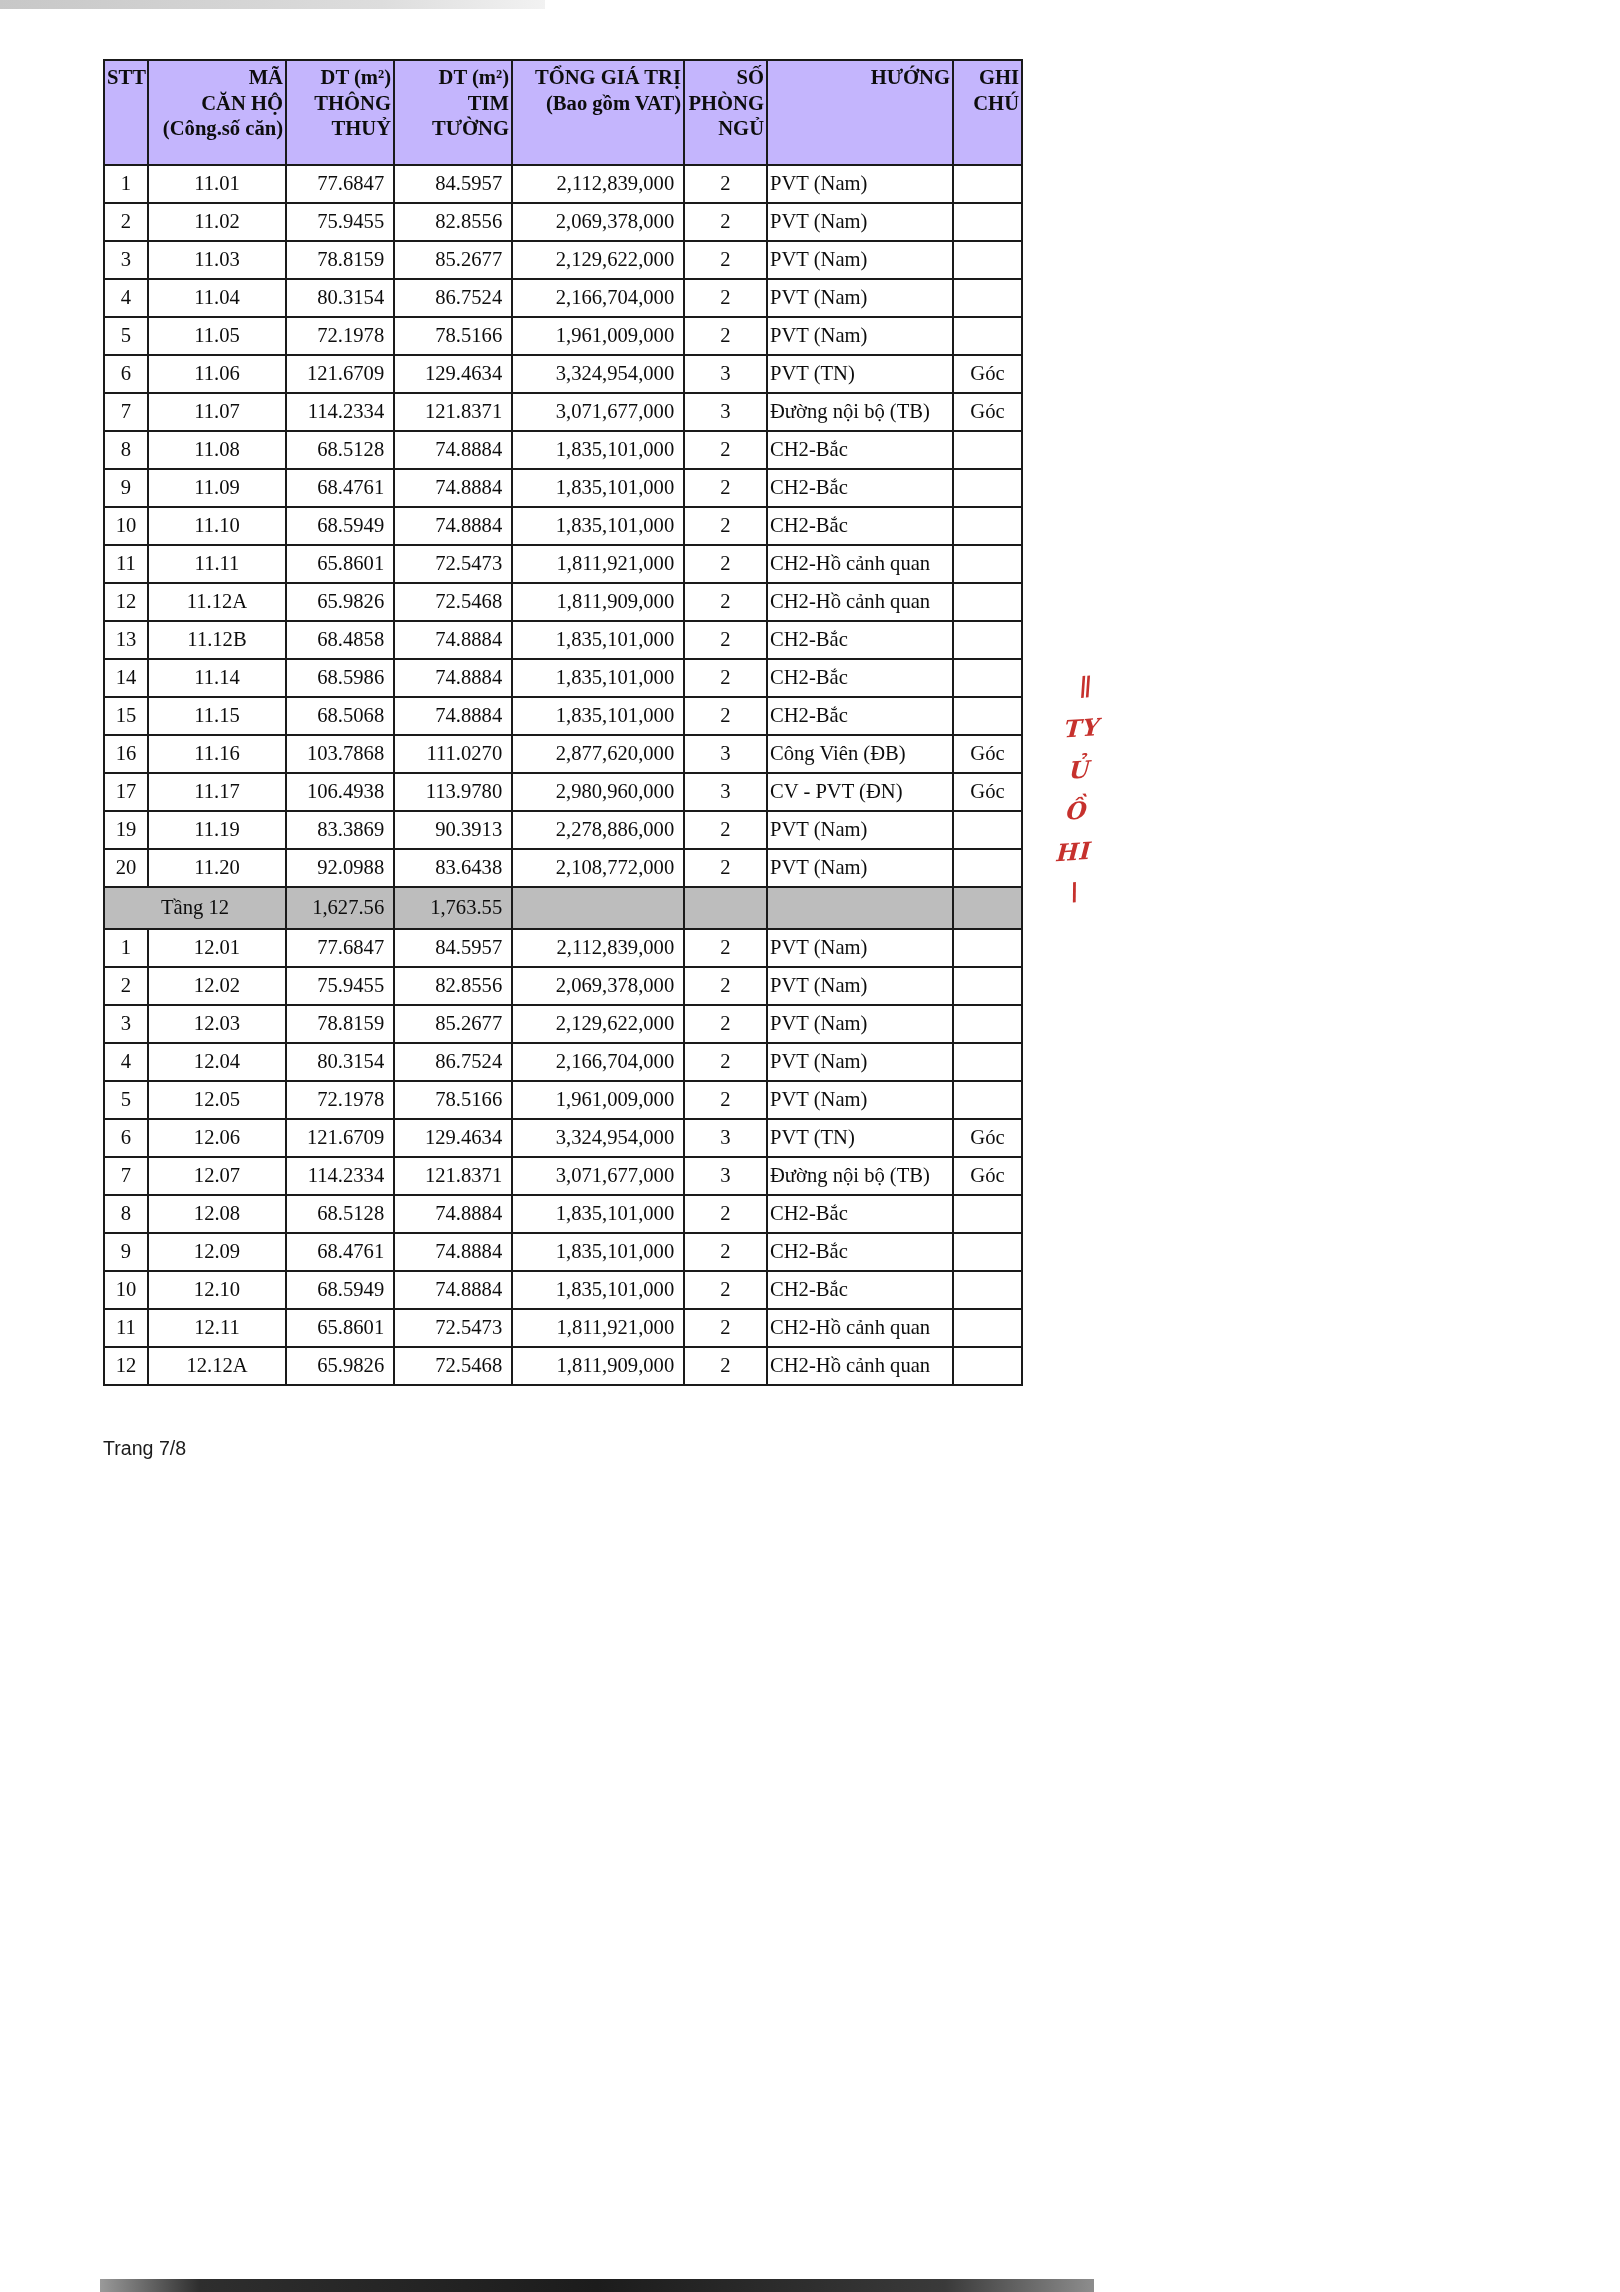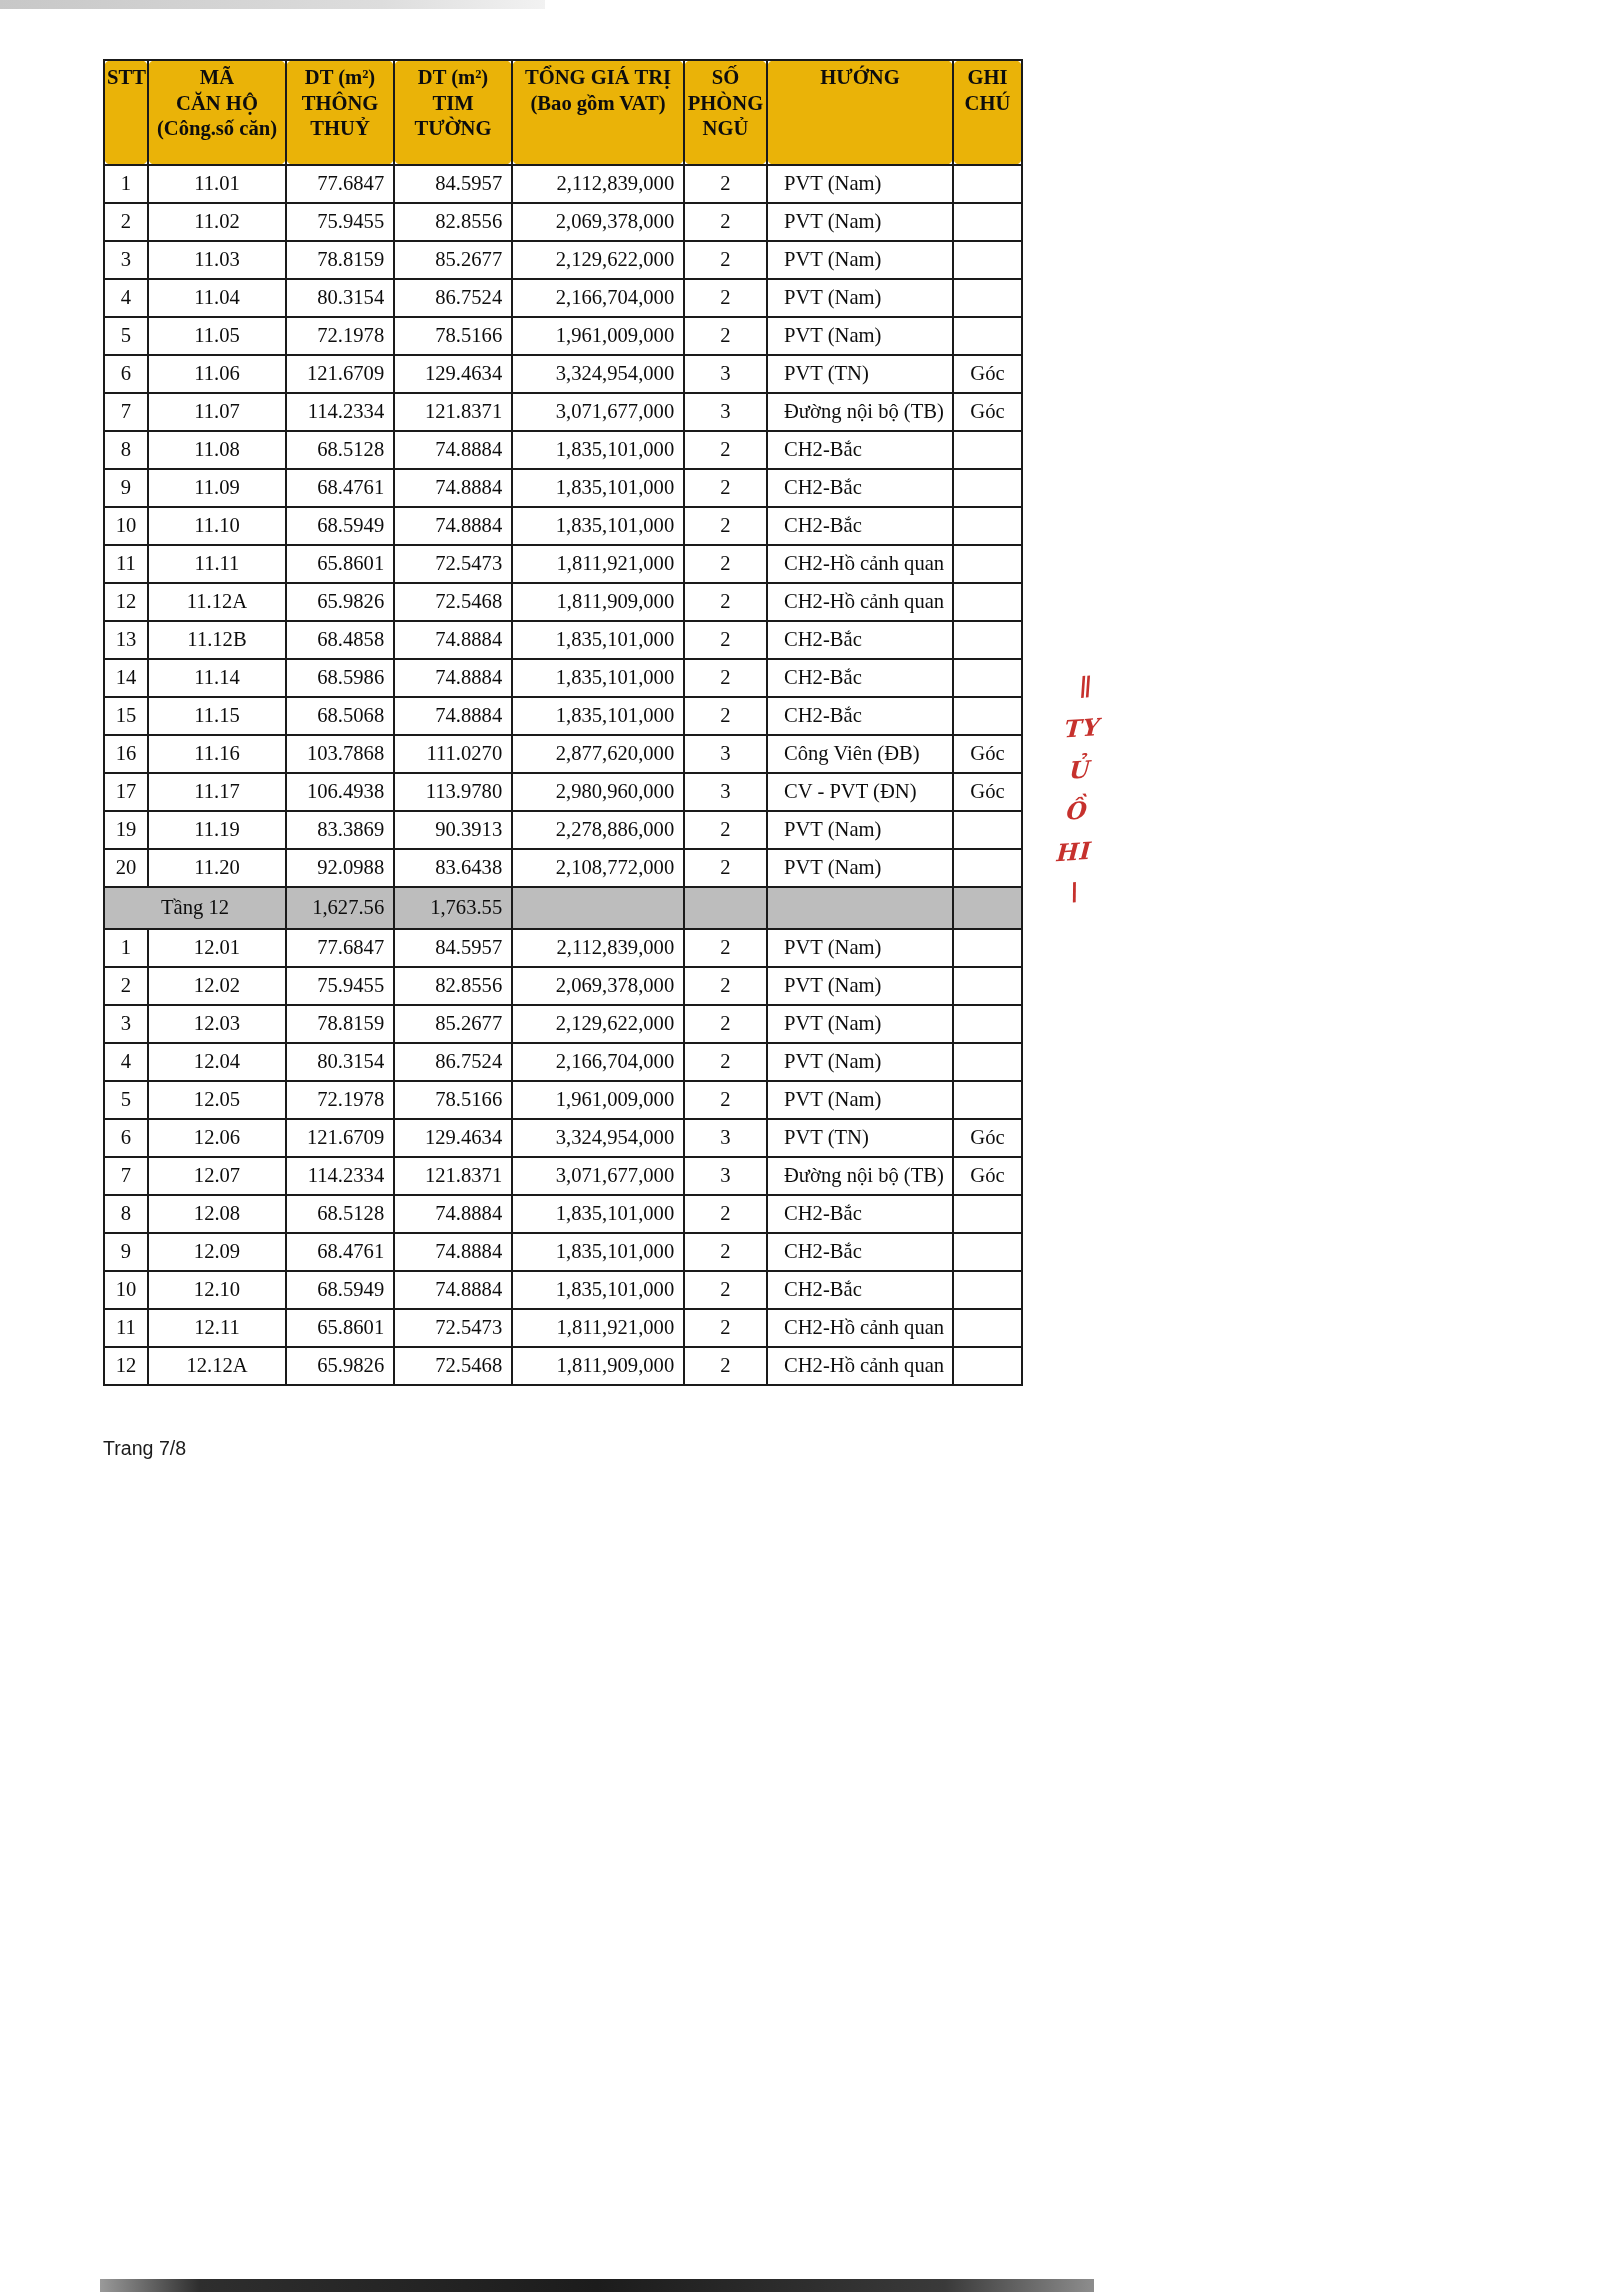--- a/index.html
+++ b/index.html
@@ -34,38 +34,37 @@
     border: 2.9px solid #141414;
   }
   .price-table th, .price-table td {
     border: 2px solid #1a1a1a;
     overflow: hidden;
   }
   .price-table thead th {
     font-weight: bold;
     font-size: 20.6px;
     line-height: 1.25;
-    text-align: center;
+    text-align: right;
     vertical-align: top;
     white-space: pre-line;
     padding: 3.9px 2px 5.9px 2px;
     height: 93px;
-    background: #eab308;
-    border-radius: 8px;
+    background: #c4b5fd;
   }
   .price-table tbody td {
     font-size: 20.6px;
     height: 36px;
     padding: 0 5.9px;
     vertical-align: middle;
     background: #ffffff;
   }
   .price-table td.c { text-align: center; }
   .price-table td.r { text-align: right; padding-right: 8.8px; }
-  .price-table td.l { text-align: left;  padding-left: 16px; }
+  .price-table td.l { text-align: left;  padding-left: 2px; }
   .price-table tr.summary td {
     background: #bdbdbd;
     font-weight: normal;
     height: 40px;
   }
 
   
   .stamp {
     position: absolute; left: 1053px; top: 676px;
     width: 51px; height: 230px;

